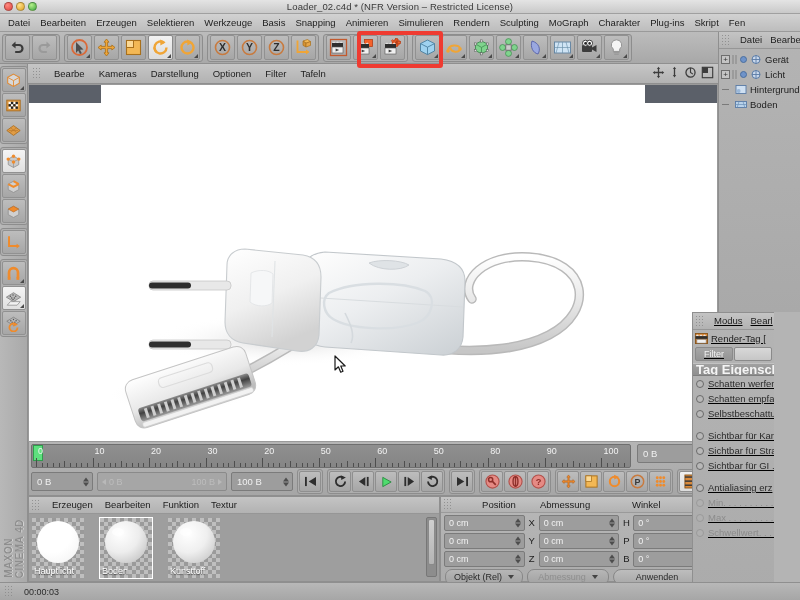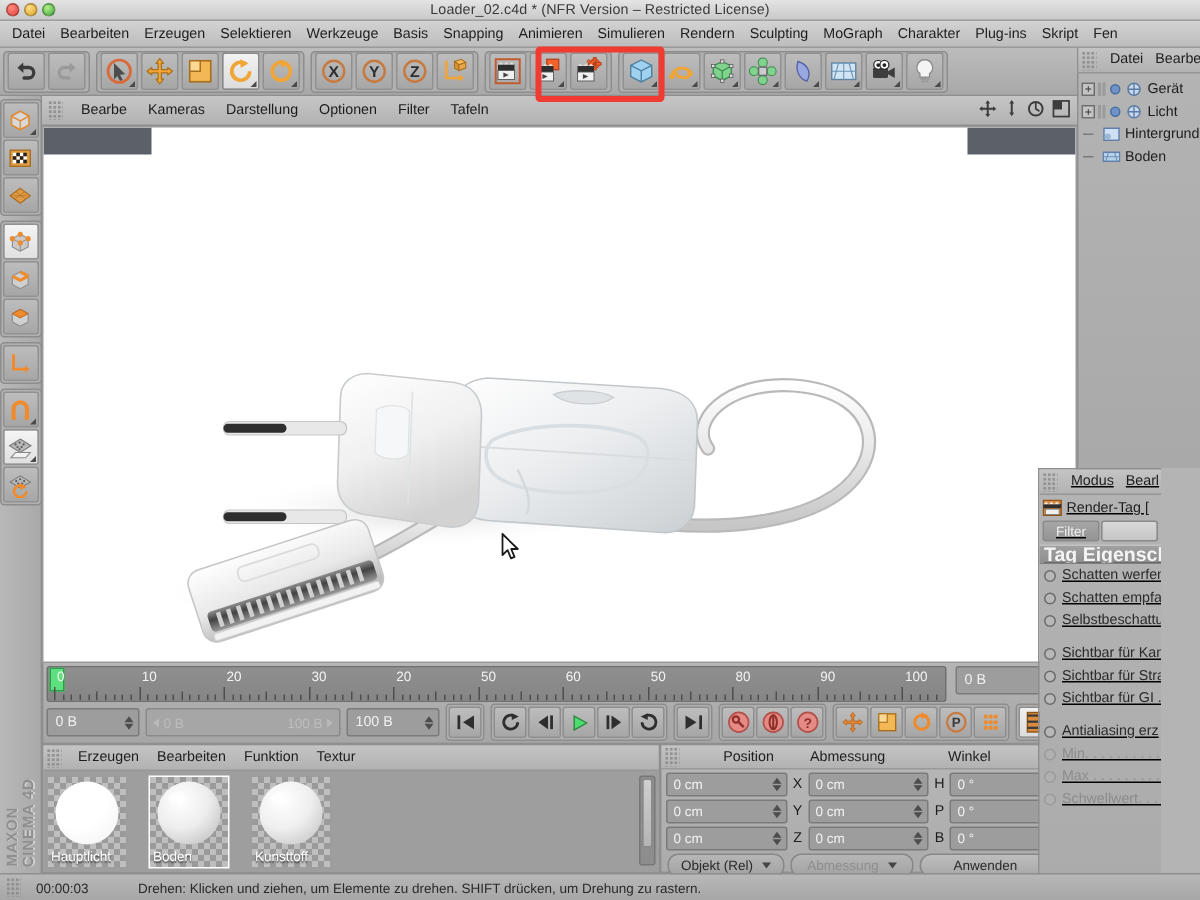--- a/index.html
+++ b/index.html
@@ -1331,16 +1331,15 @@
         <div class="attr-row dim">
           <span class="radio dim"></span>
           <span>Schwellwert. . . .</span>
         </div>
       </div>
   </div>
 
   <div class="statusbar">
     <span class="grip" style="position:absolute;left:2px;"></span>
     <span class="sb-time">00:00:03</span>
-    <span class="sb-msg">Drehen: Klicken und ziehen, um Elemente zu drehen. SHIFT drücken, um Drehung zu rastern.</span>
   </div>
 
 </div>
 
 </body></html>

